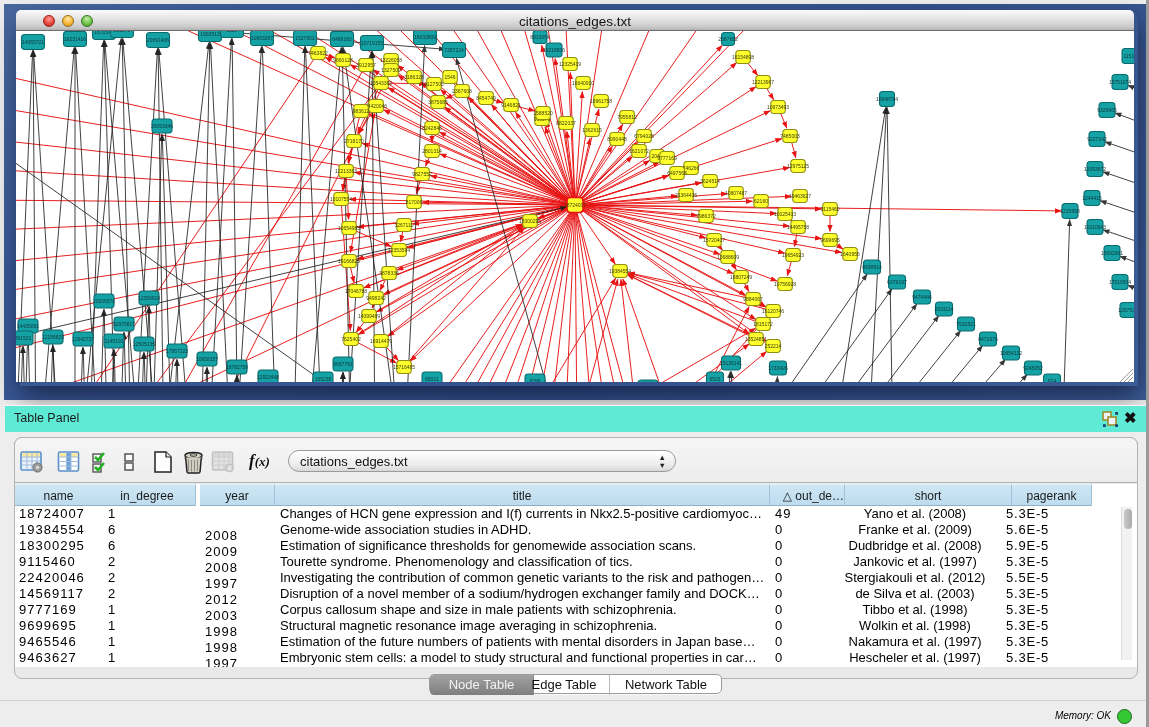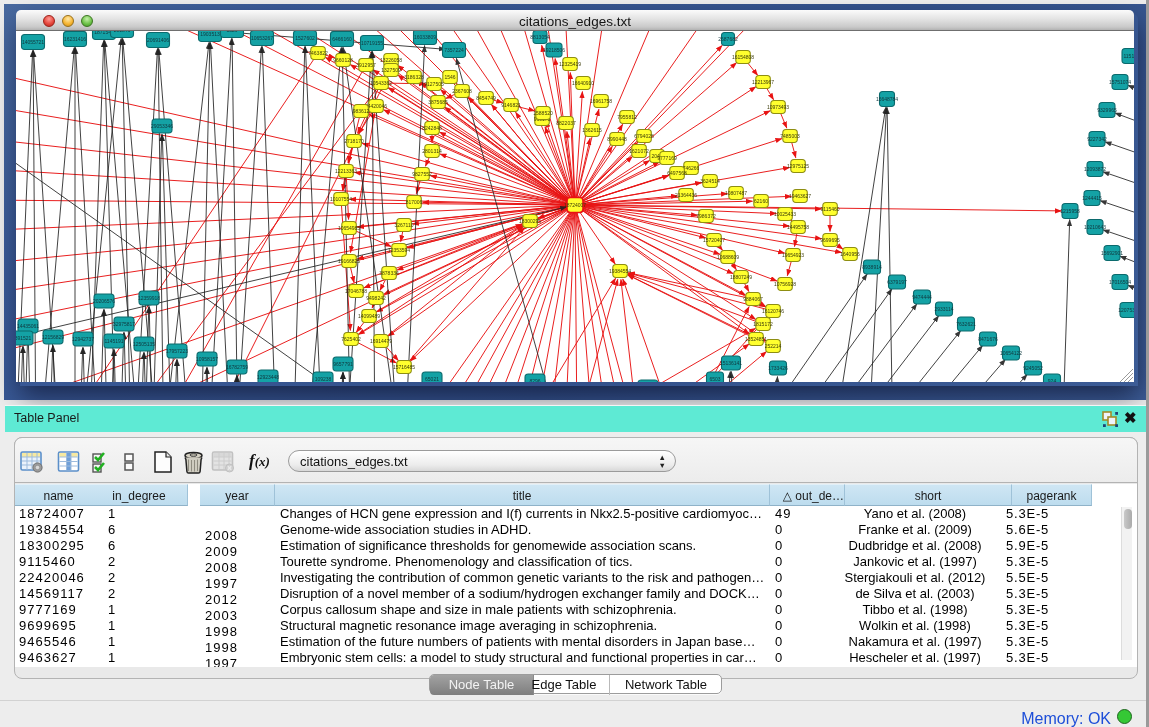--- a/index.html
+++ b/index.html
@@ -48,21 +48,21 @@
   background:#f2f2f2; border-left:1px solid #ddd; }
 #vsb .th { position:absolute; left:1.5px; top:2px; width:8px; height:20px;
   background:linear-gradient(90deg,#c9c9c9,#ababab); border-radius:4px; }
 #tabs { position:absolute; left:429px; top:674px; width:293px; height:20px;
   border:1px solid #9c9c9c; border-radius:5px; background:#fff;
   box-shadow:0 1px 0 rgba(255,255,255,0.7); font-size:13px; }
 #tabs span { position:absolute; top:0; height:20px; line-height:19px; text-align:center; color:#111; }
 #tabs .sel { background:linear-gradient(#a2a2a2,#7e7e7e); color:#f3f3f3;
   border-radius:4px 0 0 4px; border-right:1px solid #8a8a8a; }
 #statusline { position:absolute; left:0; top:700px; width:1149px; height:1px; background:#d2d2d2; }
-#mem { position:absolute; right:38px; top:710px; font-size:16px; color:#1d4ed8; }
+#mem { position:absolute; right:38px; top:710px; font-size:10px; color:#000000;font-style:italic; }
 #memdot { position:absolute; left:1117px; top:709px; width:15px; height:15px;
   border-radius:50%; background:#35c835; border:1.5px solid #1f661f; }
 #rightstrip { position:absolute; left:1146px; top:0; width:3px; height:727px; background:#9a9a9a; }
 #floaticon { position:absolute; left:1102px; top:411px; }
 #closex { position:absolute; left:1124px; top:409px; font-size:15px; font-weight:bold; color:#111; }
 </style></head>
 <body>
 <div id="canvas">
   <div id="win"></div>
 </div>
@@ -699,21 +699,21 @@
 <circle cx="18.5" cy="18" r="4" fill="#b7b7b7" stroke="#9a9a9a"></circle>
 <path d="M16.8 16.3 l3.4 3.4 M20.2 16.3 l-3.4 3.4" stroke="#e6e6e6" stroke-width="1.4"></path>
     </svg></span>
 <span class="fx">f<i>(x)</i></span>
 <div id="combo">
     <span class="t">citations_edges.txt</span>
     <span class="ar">▲<br>▼</span>
   </div>
 <div id="thead">
   <span style="left:0;width:88px;">name</span>
-  <span style="left:76px;width:97px;">in_degree</span>
+  <span style="left:84px;width:97px;">in_degree</span>
   <span style="left:185px;width:75px;">year</span>
   <span style="left:260px;width:495px;">title</span>
   <span style="left:755px;width:75px;text-align:right;padding-left:5px;">△ out_de…</span>
   <span style="left:830px;width:167px;">short</span>
   <span style="left:997px;width:80px;">pagerank</span>
 </div>
 <div id="tbody">
 <div class="tr">
       <span class="c0">18724007</span>
       <span class="c1">1</span>

